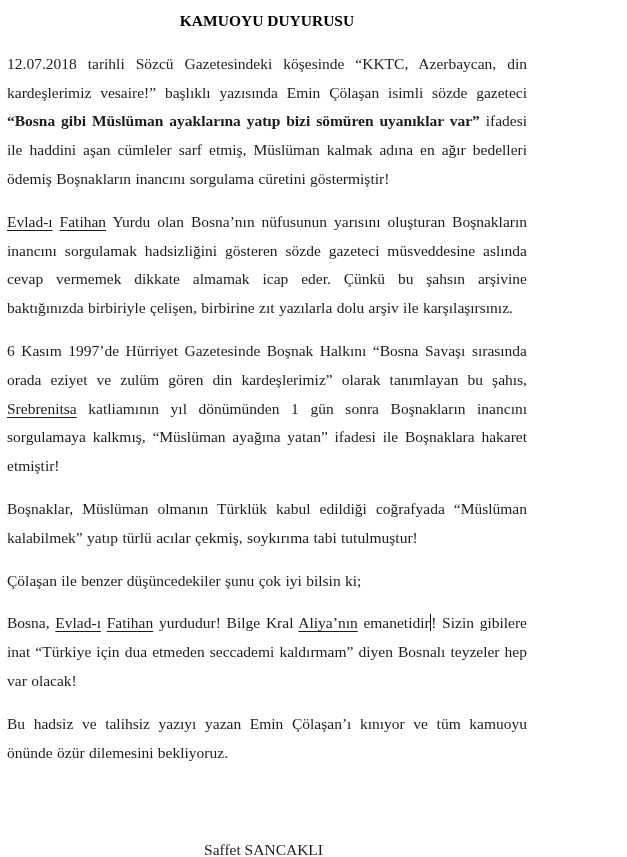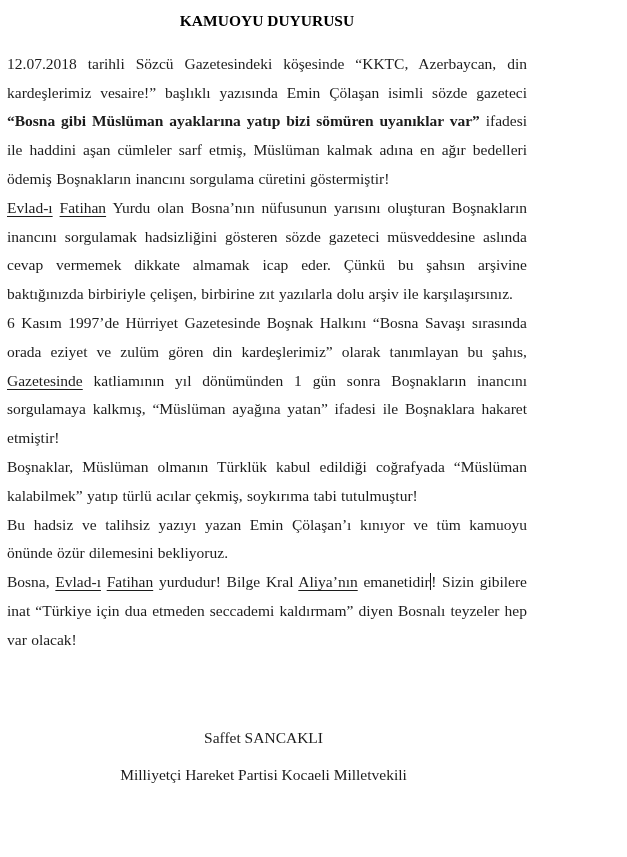--- a/index.html
+++ b/index.html
@@ -21,21 +21,21 @@
     overflow: hidden;
   }
   .title {
     text-align: center;
     font-weight: bold;
     font-size: 15.5px;
     margin: 0 0 14px 0;
     color: #000000;
   }
   .para {
-    margin: 0 0 0 0;
+    margin: 14px 0 0 0;
     text-align: justify;
     word-spacing: 0.5px;
   }
   .b { font-weight: bold; }
   .miss {
     text-decoration-line: underline;
     text-decoration-style: wavy;
     text-decoration-color: #e00000;
     text-decoration-thickness: 1px;
     text-underline-offset: 3px;
@@ -61,28 +61,29 @@
 <body>
 
 <div class="page">
 
   <div class="title">KAMUOYU DUYURUSU</div>
 
   <p class="para"><span>12.07.2018 tarihli Sözcü Gazetesindeki köşesinde “KKTC, Azerbaycan, din kardeşlerimiz vesaire!” başlıklı yazısında Emin Çölaşan isimli sözde gazeteci </span><span class="b">“Bosna gibi Müslüman ayaklarına yatıp bizi sömüren uyanıklar var”</span><span> ifadesi ile haddini aşan cümleler sarf etmiş, Müslüman kalmak adına en ağır bedelleri ödemiş Boşnakların inancını sorgulama cüretini göstermiştir!</span></p>
 
   <p class="para"><span class="miss">Evlad-ı</span><span> </span><span class="miss">Fatihan</span><span> Yurdu olan Bosna’nın nüfusunun yarısını oluşturan Boşnakların inancını sorgulamak hadsizliğini gösteren sözde gazeteci müsveddesine aslında cevap vermemek dikkate almamak icap eder. Çünkü bu şahsın arşivine baktığınızda birbiriyle çelişen, birbirine zıt yazılarla dolu arşiv ile karşılaşırsınız.</span></p>
 
-  <p class="para"><span>6 Kasım 1997’de Hürriyet Gazetesinde Boşnak Halkını “Bosna Savaşı sırasında orada eziyet ve zulüm gören din kardeşlerimiz” olarak tanımlayan bu şahıs, </span><span class="miss">Gazetesinde</span><span> katliamının yıl dönümünden 1 gün sonra Boşnakların inancını sorgulamaya kalkmış, “Müslüman ayağına yatan” ifadesi ile Boşnaklara hakaret etmiştir!</span></p>
+  <p class="para"><span>6 Kasım 1997’de Hürriyet Gazetesinde Boşnak Halkını “Bosna Savaşı sırasında orada eziyet ve zulüm gören din kardeşlerimiz” olarak tanımlayan bu şahıs, </span><span class="miss">Srebrenitsa</span><span> katliamının yıl dönümünden 1 gün sonra Boşnakların inancını sorgulamaya kalkmış, “Müslüman ayağına yatan” ifadesi ile Boşnaklara hakaret etmiştir!</span></p>
 
   <p class="para">Boşnaklar, Müslüman olmanın Türklük kabul edildiği coğrafyada “Müslüman kalabilmek” yatıp türlü acılar çekmiş, soykırıma tabi tutulmuştur!</p>
 
+  <p class="para">Çölaşan ile benzer düşüncedekiler şunu çok iyi bilsin ki;</p>
+
+  <p class="para"><span>Bosna, </span><span class="miss">Evlad-ı</span><span> </span><span class="miss">Fatihan</span><span> yurdudur! Bilge Kral </span><span class="miss">Aliya’nın</span><span> emanetidir</span><span class="caret"></span><span>! Sizin gibilere inat “Türkiye için dua etmeden seccademi kaldırmam” diyen Bosnalı teyzeler hep var olacak!</span></p>
 
   <p class="para">Bu hadsiz ve talihsiz yazıyı yazan Emin Çölaşan’ı kınıyor ve tüm kamuoyu önünde özür dilemesini bekliyoruz.</p>
-
-  <p class="para"><span>Bosna, </span><span class="miss">Evlad-ı</span><span> </span><span class="miss">Fatihan</span><span> yurdudur! Bilge Kral </span><span class="miss">Aliya’nın</span><span> emanetidir</span><span class="caret"></span><span>! Sizin gibilere inat “Türkiye için dua etmeden seccademi kaldırmam” diyen Bosnalı teyzeler hep var olacak!</span></p>
 
 
   <div class="signature">
     <div class="name">Saffet SANCAKLI</div>
     <div class="role">Milliyetçi Hareket Partisi Kocaeli Milletvekili</div>
   </div>
 
 </div>
 
 </body></html>

